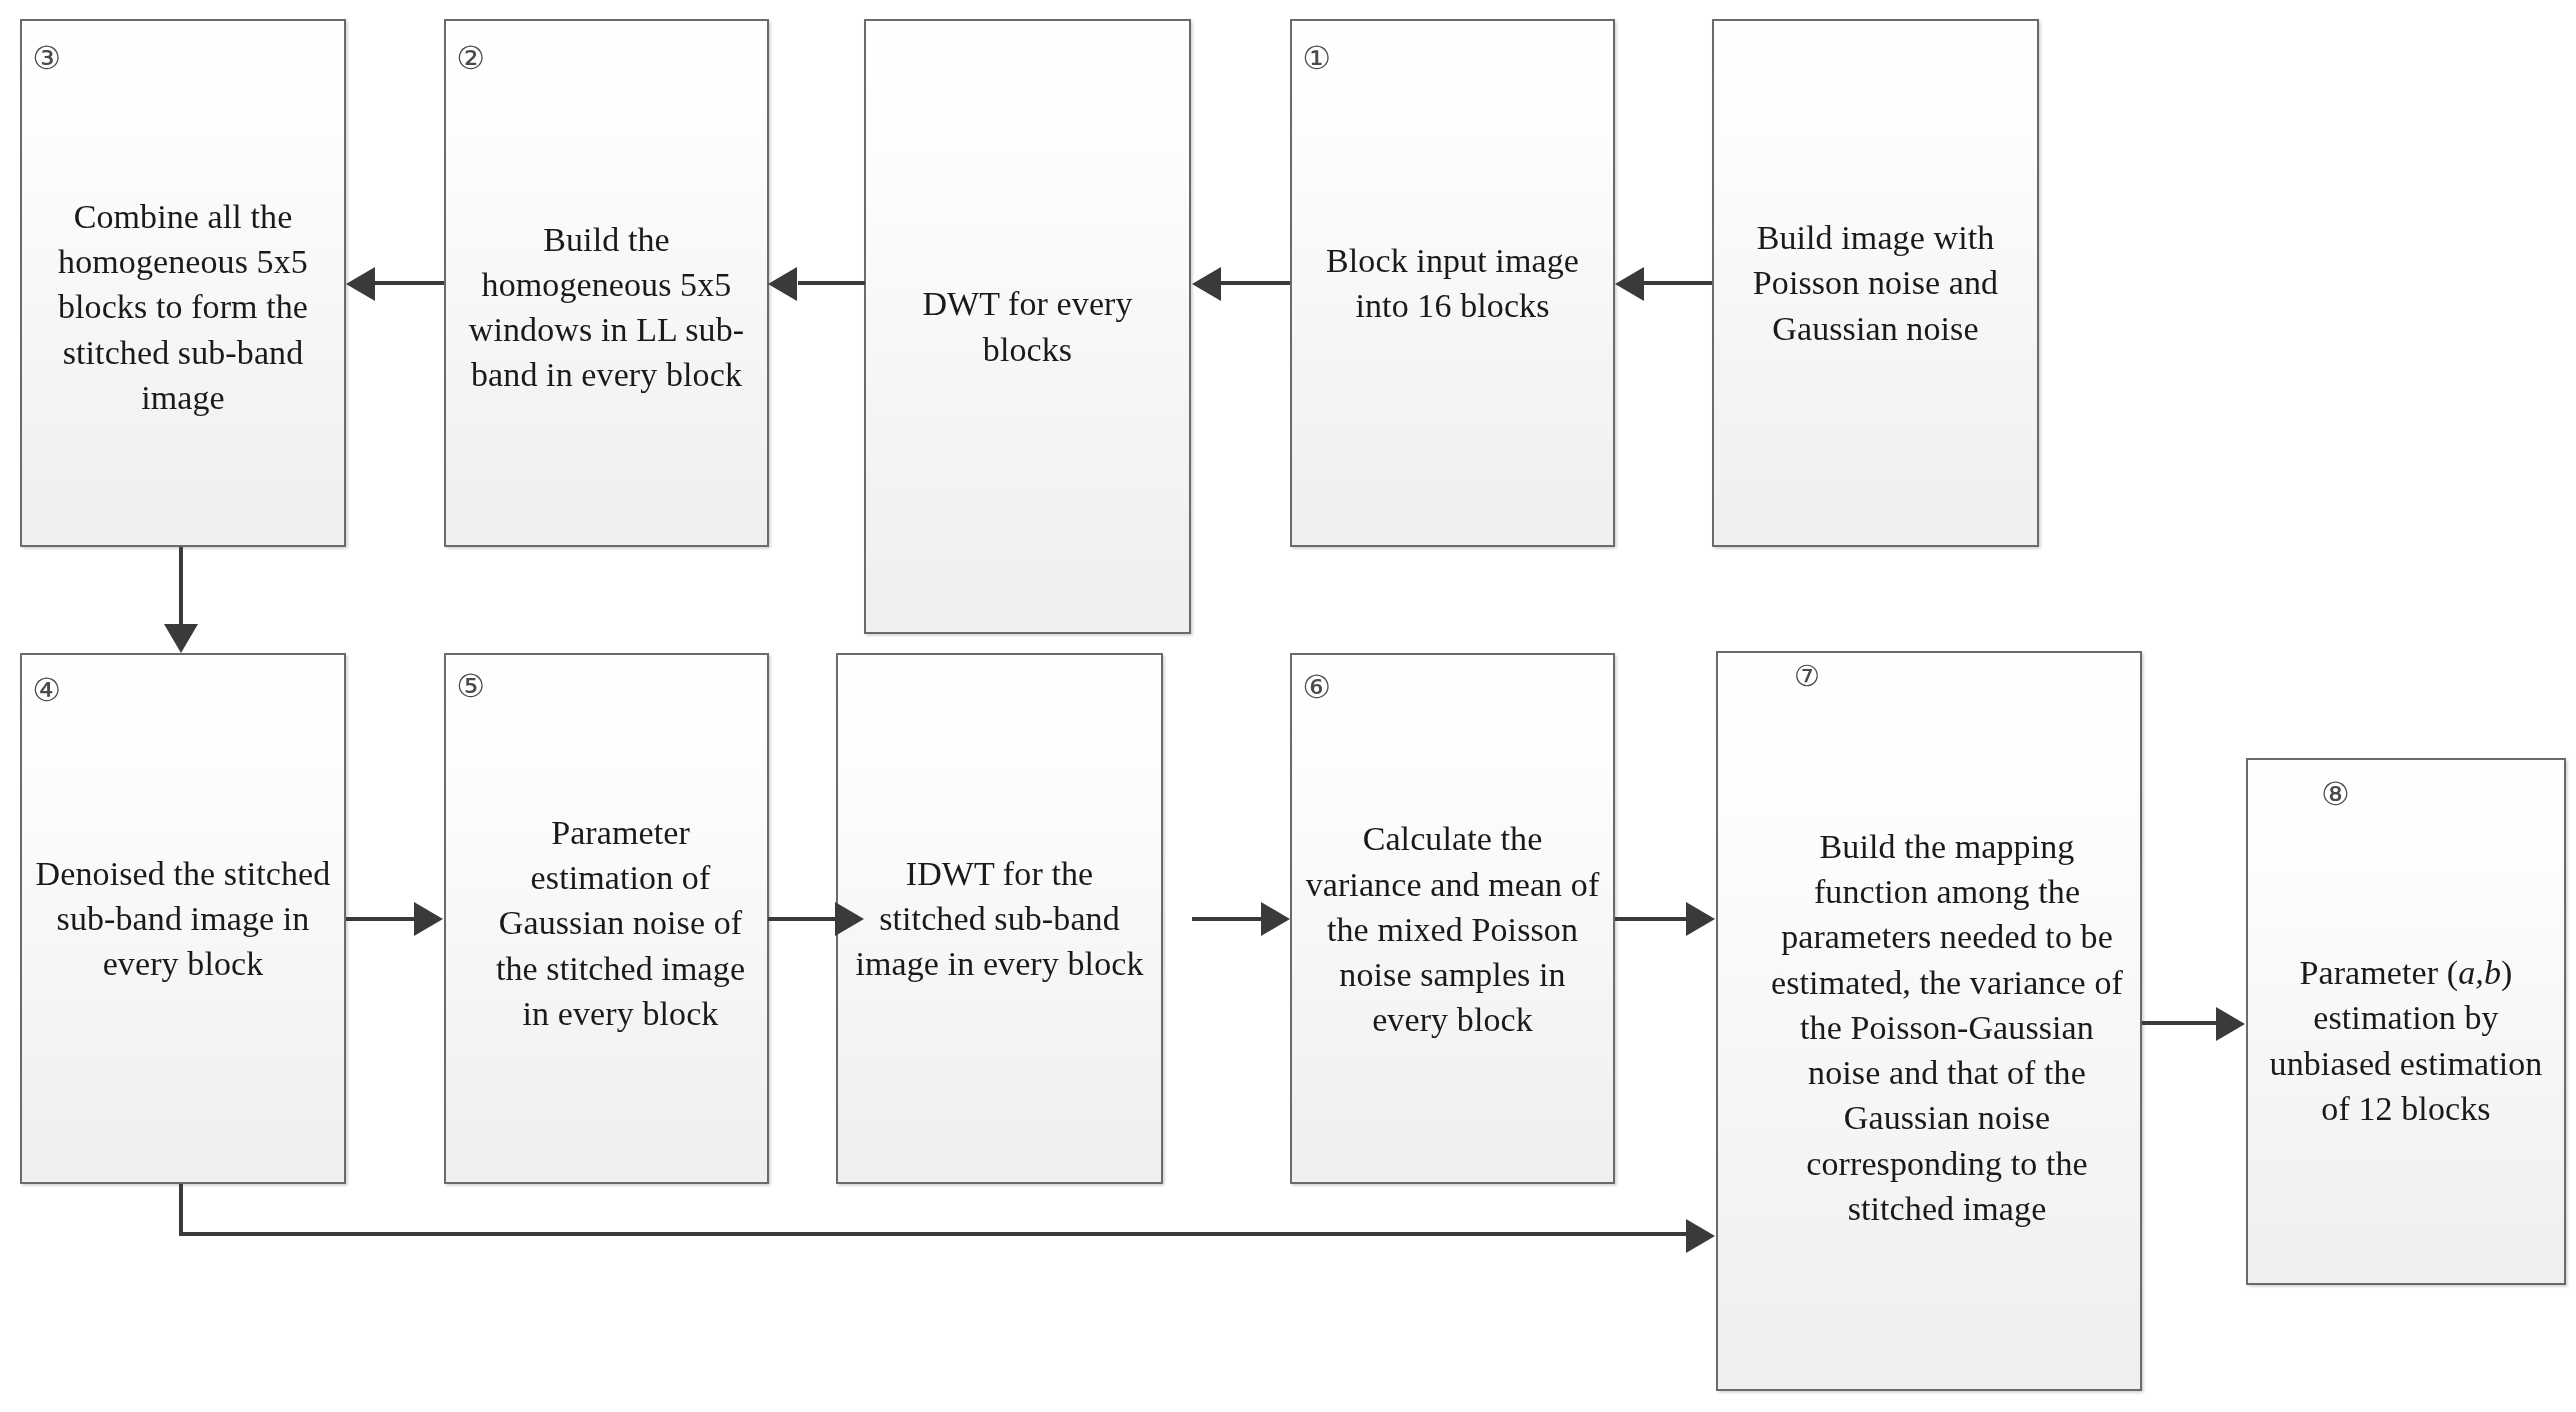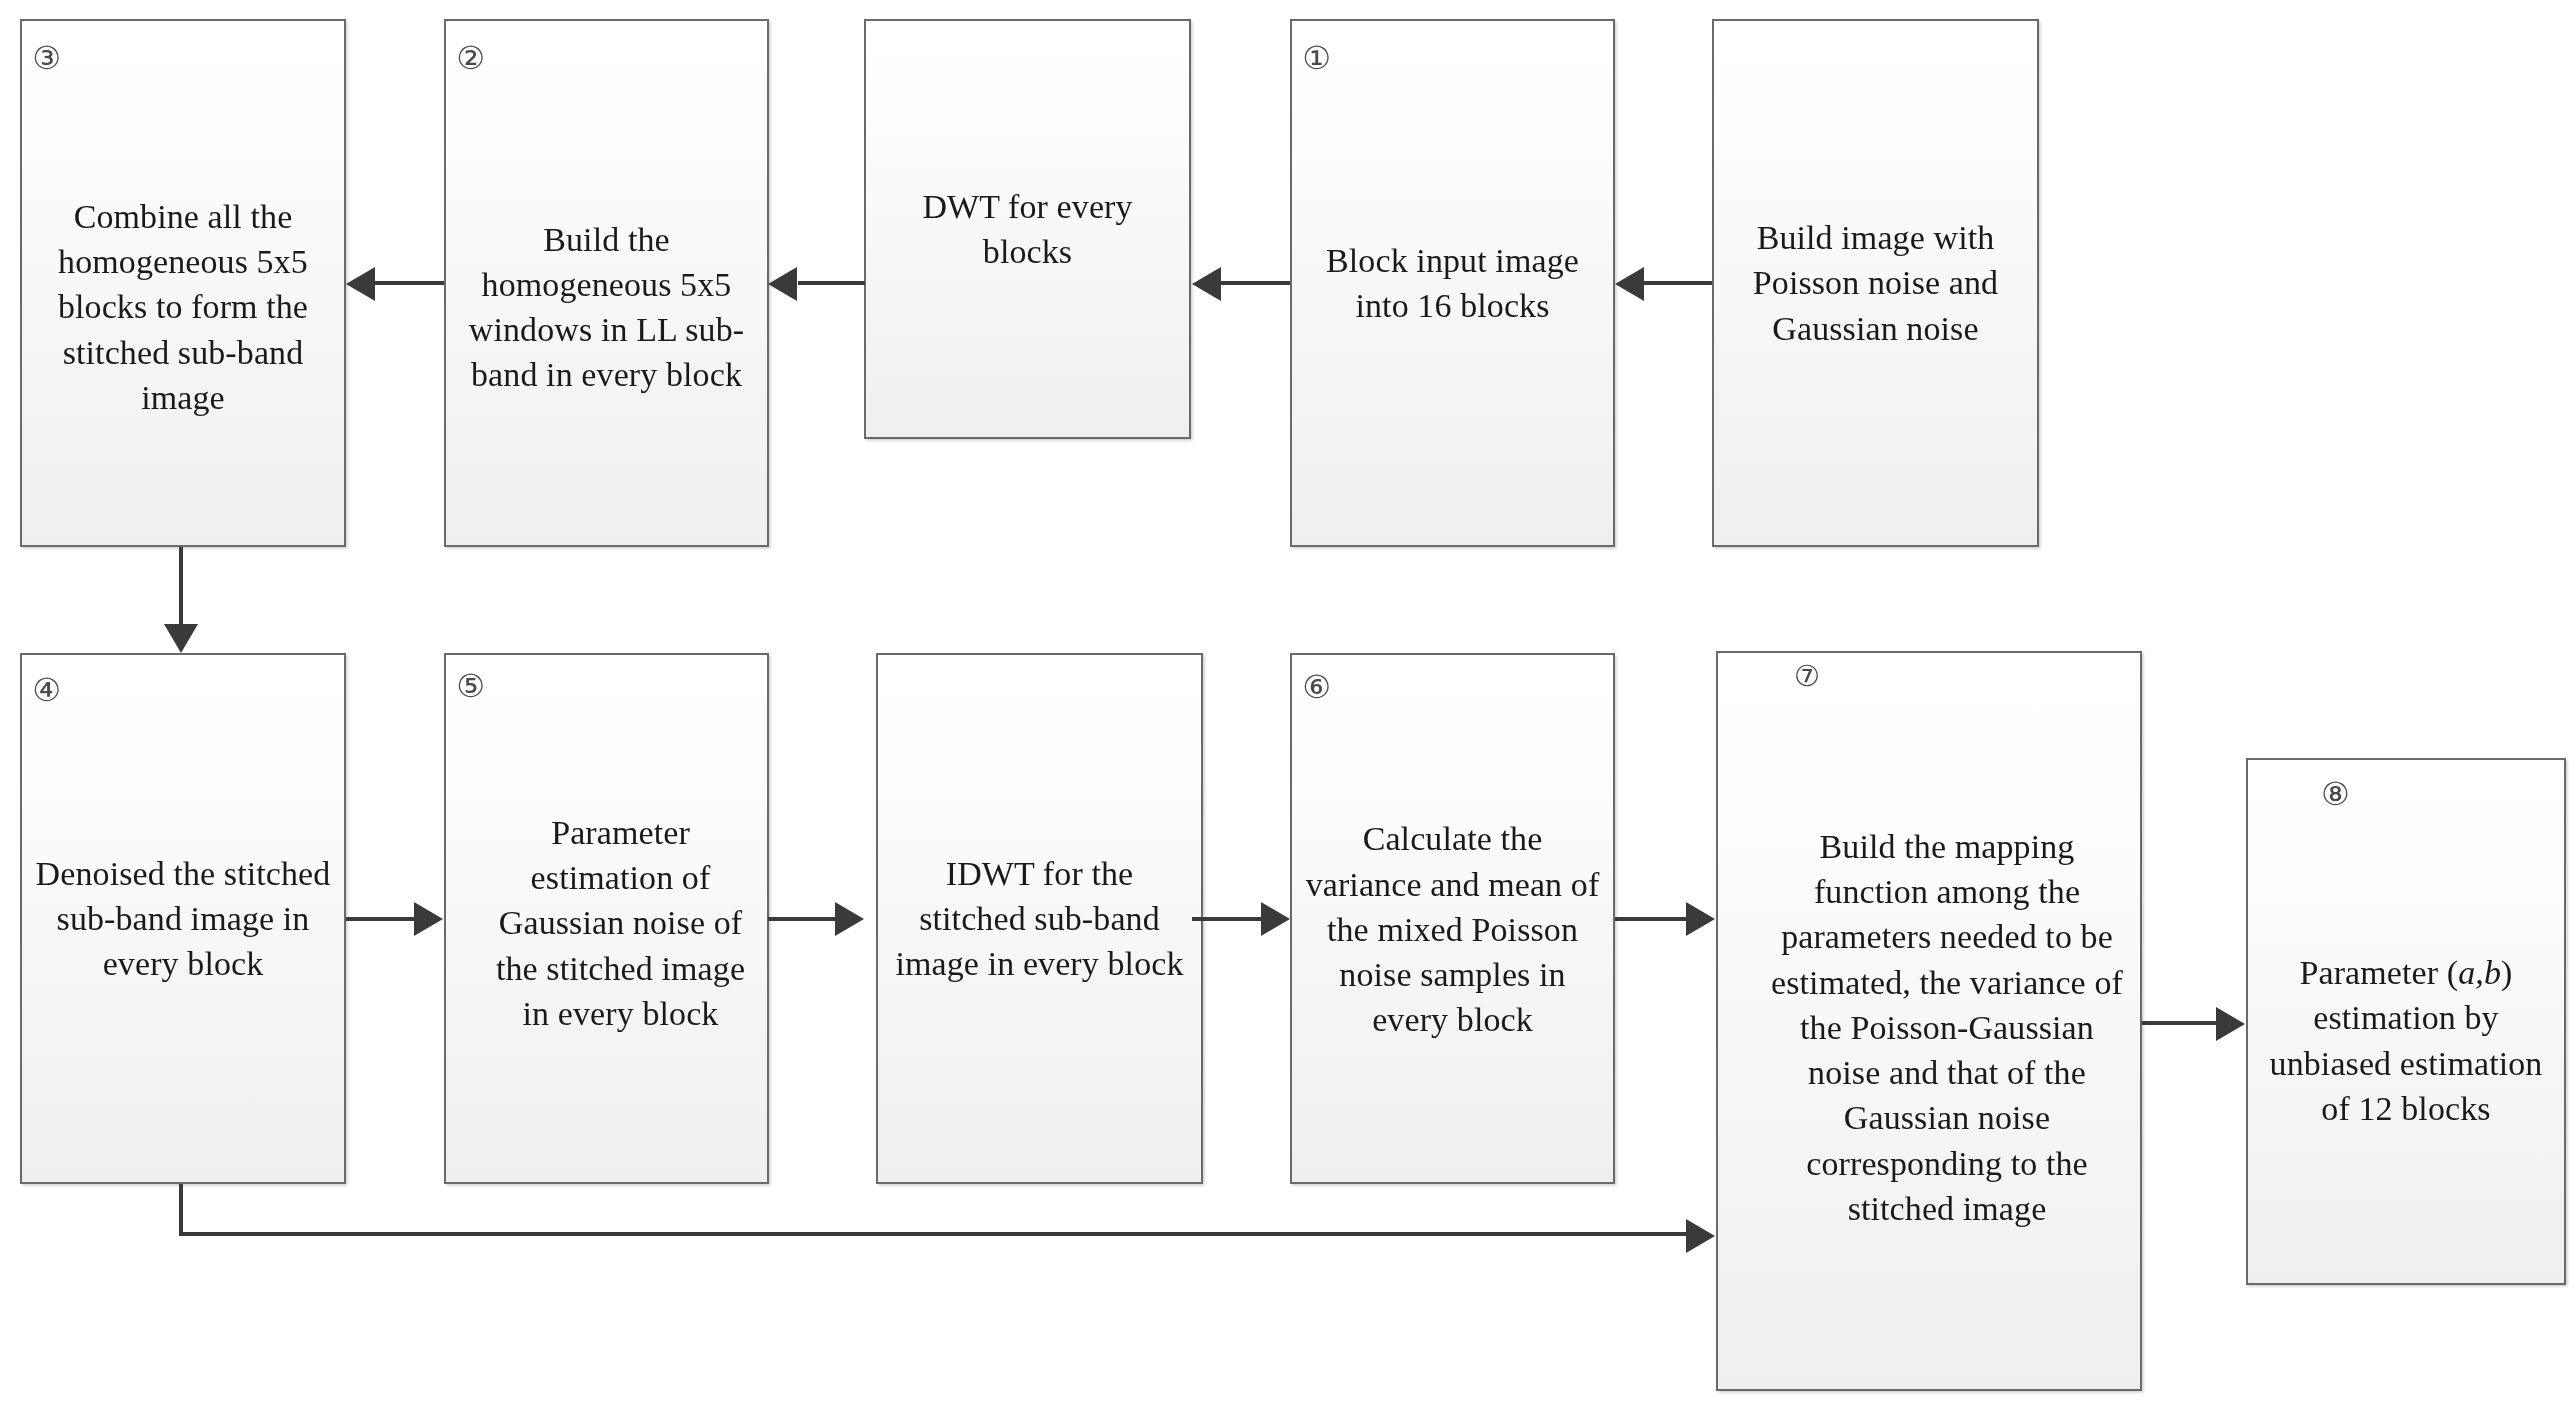--- a/index.html
+++ b/index.html
@@ -87,21 +87,21 @@
   <div class="node" style="left:20px; top:19px; width:326px; height:528px;">
     <span class="badge" style="left:10.2px; top:20.5px;">③</span>
     <span class="label" style="padding-top:48px;">Combine all the homogeneous 5x5 blocks to form the stitched sub-band image</span>
   </div>
 
   <div class="node" style="left:444px; top:19px; width:325px; height:528px;">
     <span class="badge" style="left:10.2px; top:20.5px;">②</span>
     <span class="label" style="padding-top:48px;">Build the homogeneous 5x5 windows in LL sub-band in every block</span>
   </div>
 
-  <div class="node" style="left:864px; top:19px; width:327px; height:420px;">
+  <div class="node" style="left:864px; top:19px; width:327px; height:615px;">
     <span class="label">DWT for every blocks</span>
   </div>
 
   <div class="node" style="left:1290px; top:19px; width:325px; height:528px;">
     <span class="badge" style="left:10.2px; top:20.5px;">①</span>
     <span class="label">Block input image into 16 blocks</span>
   </div>
 
   <div class="node" style="left:1712px; top:19px; width:327px; height:528px;">
     <span class="label">Build image with Poisson noise and Gaussian noise</span>
@@ -125,21 +125,21 @@
   <div class="node" style="left:20px; top:653px; width:326px; height:531px;">
     <span class="badge" style="left:10.2px; top:19px;">④</span>
     <span class="label">Denoised the stitched sub-band image in every block</span>
   </div>
 
   <div class="node" style="left:444px; top:653px; width:325px; height:531px;">
     <span class="badge" style="left:10.2px; top:14.6px;">⑤</span>
     <span class="label" style="padding-top:8.8px; padding-left:28px;">Parameter estimation of Gaussian noise of the stitched image in every block</span>
   </div>
 
-  <div class="node" style="left:876px; top:653px; width:327px; height:531px;align-items:center;">
+  <div class="node" style="left:836px; top:653px; width:327px; height:531px;align-items:center;">
     <span class="label">IDWT for the stitched sub-band image in every block</span>
   </div>
 
   <div class="node" style="left:1290px; top:653px; width:325px; height:531px;">
     <span class="badge" style="left:10.2px; top:16px;">⑥</span>
     <span class="label" style="padding-top:22px;">Calculate the variance and mean of the mixed Poisson noise samples in every block</span>
   </div>
 
   <div class="node" style="left:1716px; top:651px; width:426px; height:740px; padding:0 16px;">
     <span class="badge" style="left:76px; top:8.8px; font-size:29px;">⑦</span>

